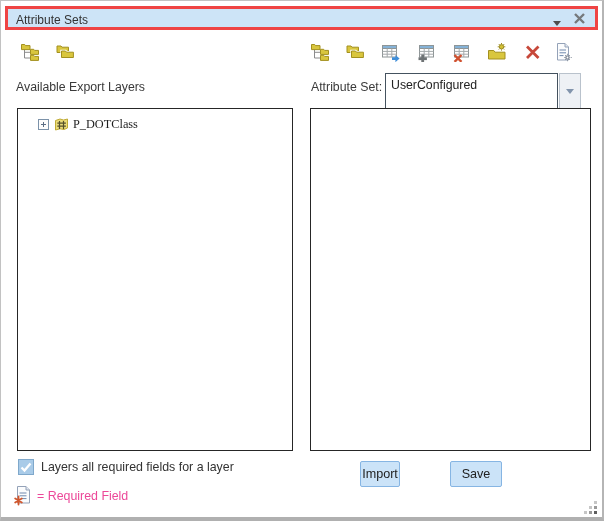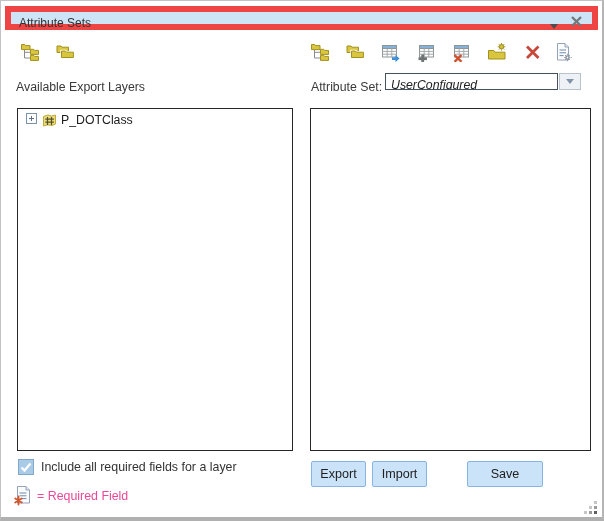--- a/index.html
+++ b/index.html
@@ -6,57 +6,57 @@
   html,body { background:#fff; }
   body { font-family:"Liberation Sans", sans-serif; }
   .win {
     position:relative; width:604px; height:521px; background:#fff;
     border:1px solid #c2c2c2; border-right:2px solid #b5b5b5; border-bottom:4px solid #b0b0b0;
     overflow:hidden;
   }
   
   .titlebar {
     position:absolute; left:4px; top:5px; right:4px; height:24px;
-    background:#cde4f7; border:6px solid #ef4444;
+    background:#cde4f7; border:3px solid #ef4444;
   }
   .title {
     position:absolute; left:8px; top:0; line-height:22px; font-size:12px; color:#333;
   }
   .tb-btn { position:absolute; top:0; height:22px; width:20px; background:none; border:none; cursor:pointer; }
   .tb-collapse { right:28px; }
   .tb-close { right:6px; }
   .tri-down {
     display:inline-block; width:0; height:0; margin-top:9px;
     border-left:4.5px solid transparent; border-right:4.5px solid transparent; border-top:5px solid #4d4d4d;
   }
   
   .tool { position:absolute; top:40px; width:22px; height:22px; background:none; border:none; padding:0; cursor:pointer; }
   .tool svg { display:block; }
   
   .lbl { position:absolute; font-size:12.3px; color:#3a3a3a; line-height:24px; white-space:nowrap; }
   
-  .combo { position:absolute; left:384px; top:72px; width:196px; height:17px; display:flex;font-style:italic; }
+  .combo { position:absolute; left:384px; top:72px; width:196px; height:36px; display:flex; }
   .combo-text {
     flex:1; border:1px solid #44525f; background:#fff; font-size:12.3px; color:#222;
     line-height:22px; padding-left:5px; overflow:hidden; white-space:nowrap;
   }
   .combo-btn {
     width:22px; margin-left:1px; background:#eef1f5; border:1px solid #b9c2cc;
     display:flex; align-items:center; justify-content:center; cursor:pointer; padding:0;
   }
   .combo-arrow {
     width:0; height:0; border-left:4.5px solid transparent; border-right:4.5px solid transparent;
     border-top:5px solid #8294ac;
   }
   
   .panel { position:absolute; top:107px; height:343px; background:#fff; border:1px solid #262626; }
   .panel-left { left:16px; width:276px; }
   .panel-right { left:309px; width:281px; }
   
-  .tree-row { position:absolute; left:0; width:100%; height:23px; display:flex; align-items:flex-start; cursor:default; }
+  .tree-row { position:absolute; left:12px; width:100%; height:23px; display:flex; align-items:center; cursor:default;font-family:Liberation Serif, serif; }
   .expander {
     width:11px; height:11px; margin-left:8px; background:#fdfdfd; border:1px solid #7c92a9;
     position:relative; flex:none; cursor:pointer;
   }
   .expander:before, .expander:after { content:""; position:absolute; background:#5c6e84; }
   .expander:before { left:2px; right:2px; top:4px; height:1px; }
   .expander:after { top:2px; bottom:2px; left:4px; width:1px; }
   .tree-icon { margin-left:5px; flex:none; }
   .tree-label { margin-left:4px; font-size:12.3px; color:#1d1d1d; }
   
@@ -194,35 +194,34 @@
     </div>
   </div>
 
   <div class="panel panel-right"></div>
 
   <span class="checkbox">
     <svg width="14" height="14" viewBox="0 0 14 14" style="display:block;margin:0 auto">
       <polyline points="2.5,7.5 5.5,10.5 11.5,3.5" stroke="#fff" stroke-width="2.3" fill="none"></polyline>
     </svg>
   </span>
-  <span class="chk-label">Include all required fields for a layer</span>
+  <span class="chk-label">Layers all required fields for a layer</span>
 
   <svg class="req-icon" width="18" height="21" viewBox="0 0 18 21">
     <path d="M3.5 1.5 h8.5 l3.5 3.5 v13 H3.5 z" fill="#fbfcfd" stroke="#94a2b8"></path>
     <path d="M12 1.5 v3.5 h3.5" fill="#e3e9f1" stroke="#94a2b8"></path>
     <path d="M5.5 8 h7 M5.5 10.8 h7 M7.5 13.6 h5" stroke="#7089ad" fill="none"></path>
     <g stroke="#d1562c" stroke-width="1.8" stroke-linecap="round">
       <path d="M4.5 11.5 V19.5 M1.2 13.5 L7.8 17.5 M7.8 13.5 L1.2 17.5"></path>
     </g>
   </svg>
   <span class="req-label">= Required Field</span>
 
-  <button class="btn" style="left:310px; width:55px">Export</button>
-  <button class="btn" style="left:371px; width:55px">Import</button>
-  <button class="btn" style="left:466px; width:76px">Save</button>
+  <button class="btn" style="left:359px; width:40px">Import</button>
+  <button class="btn" style="left:449px; width:52px">Save</button>
 
   <svg class="grip" width="16" height="16" viewBox="0 0 16 16">
     <rect x="11" y="1" width="3" height="3" fill="#c6c6c6"></rect>
     <rect x="6" y="6" width="3" height="3" fill="#c6c6c6"></rect>
     <rect x="11" y="6" width="3" height="3" fill="#9a9a9a"></rect>
     <rect x="1" y="11" width="3" height="3" fill="#c6c6c6"></rect>
     <rect x="6" y="11" width="3" height="3" fill="#9a9a9a"></rect>
     <rect x="11" y="11" width="3" height="3" fill="#5f5f5f"></rect>
   </svg>
 

